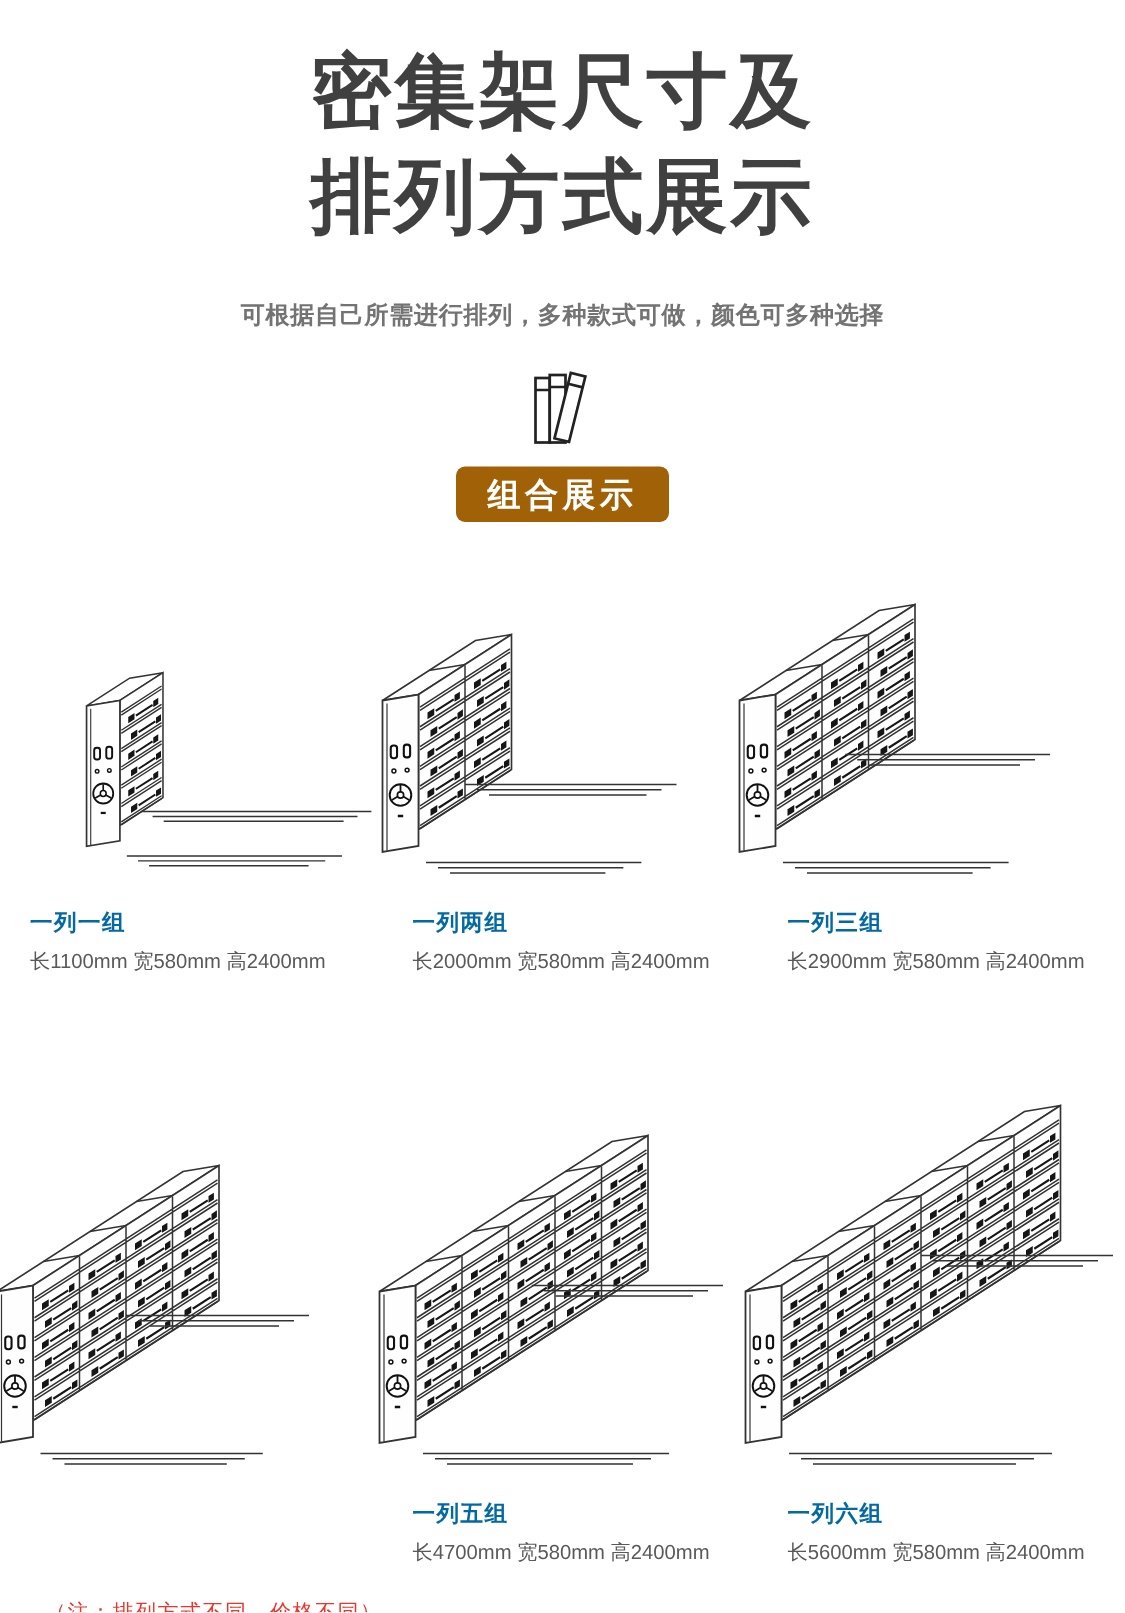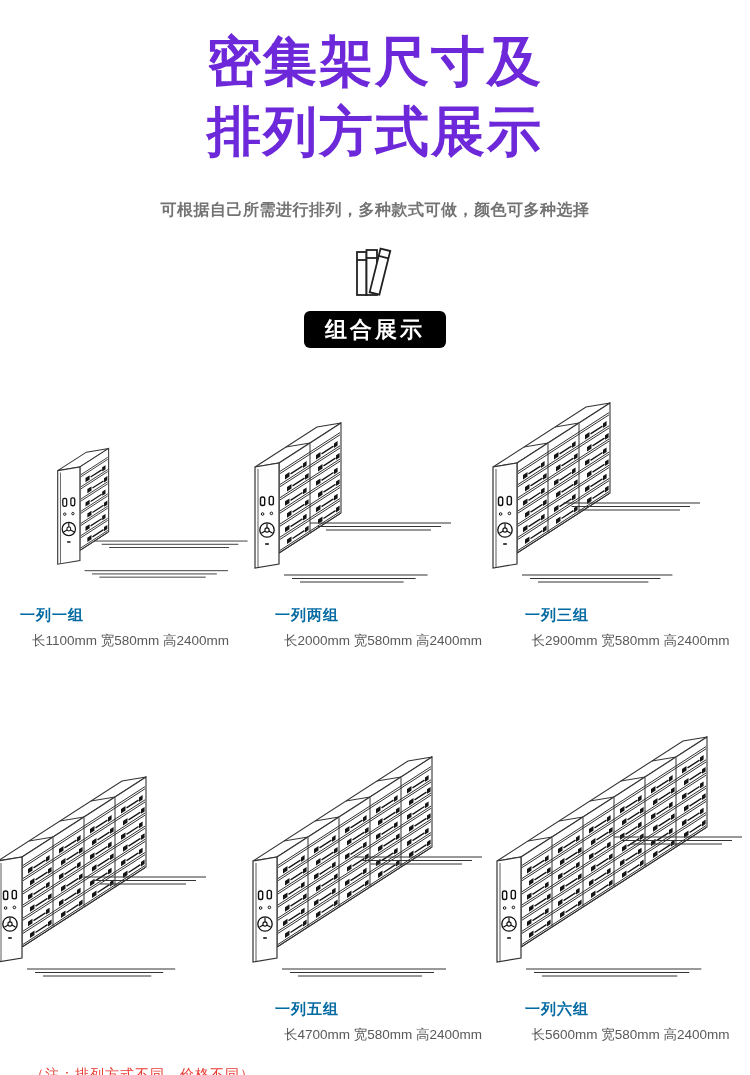--- a/index.html
+++ b/index.html
@@ -14,21 +14,21 @@
     font-family: "Liberation Sans", "DejaVu Sans", sans-serif;
     color: #222;
   }
   
   .header { padding-top: 26px; text-align: center; }
   .title {
     font-size: 54px;
     line-height: 1.30;
     font-weight: 700;
     letter-spacing: 2px;
-    color: #6d28d9;
+    color: #404040;
   }
   .subtitle {
     margin-top: 34px;
     font-size: 16px;
     font-weight: 600;
     letter-spacing: 0.5px;
     color: #737373;
   }
   .books { margin-top: 22px; height: 56px; display:flex; justify-content:center; }
   .badge-wrap { margin-top: 12px; display:flex; justify-content:center; }
@@ -68,24 +68,23 @@
   .c5 .fig svg { margin-left: -6px; }
   .c6 .fig svg { margin-left: -12px; }
   .uname {
     margin: 14px 0 7px 20px;
     font-size: 15px;
     font-weight: 700;
     color: #0369a1;
     letter-spacing: 1px;
   }
   .udims {
-    margin-left: 6px;
+    margin-left: 20px;
     font-size: 13.5px;
     color: #595959;
-    text-align: center;
   }
   
   .note {
     margin: 16px 0 0 30px;
     font-size: 14px;
     color: #e8362d;
     letter-spacing: 1px;
   }
 </style>
 </head>
@@ -109,21 +108,21 @@
           <line x1="17.5" y1="15" x2="28" y2="15"></line>
           <g transform="rotate(14 33 8)">
             <rect x="31" y="6" width="10" height="45"></rect>
             <line x1="31" y1="13.5" x2="41" y2="13.5"></line>
           </g>
         </g>
       </svg>
     </div>
 
     <div class="badge-wrap">
-      <div class="badge" style="background: #000000;">组合展示</div>
+      <div class="badge" style="background: #a16207;">组合展示</div>
     </div>
   </div>
 
   <div class="grid row1">
     <div class="cell c1">
       <div class="fig">
           <svg viewBox="0 0 217 151" width="217" height="151">
             <path d="M 4,26 L 28,22 L 59,2 L 35,6 Z" fill="#fff" stroke="#333333" stroke-width="1.1"></path>
             <path d="M 28.0,22.0 L 59.0,2.0 L 59.0,92.0 L 28.0,112.0 Z" fill="#fff" stroke="#333333" stroke-width="1.1"></path>
             <path d="M 29.0,30.4 L 58.0,11.6 M 29.0,32.6 L 58.0,13.8 M 29.0,43.5 L 58.0,24.8 M 29.0,45.7 L 58.0,27.0 M 29.0,56.7 L 58.0,38.0 M 29.0,58.9 L 58.0,40.2 M 29.0,69.9 L 58.0,51.1 M 29.0,72.1 L 58.0,53.3 M 29.0,83.0 L 58.0,64.3 M 29.0,85.2 L 58.0,66.5 M 29.0,96.2 L 58.0,77.5 M 29.0,98.4 L 58.0,79.7 M 29.0,109.4 L 58.0,90.6 M 29.0,111.6 L 58.0,92.8 " stroke="#333333" stroke-width="1" fill="none"></path>

